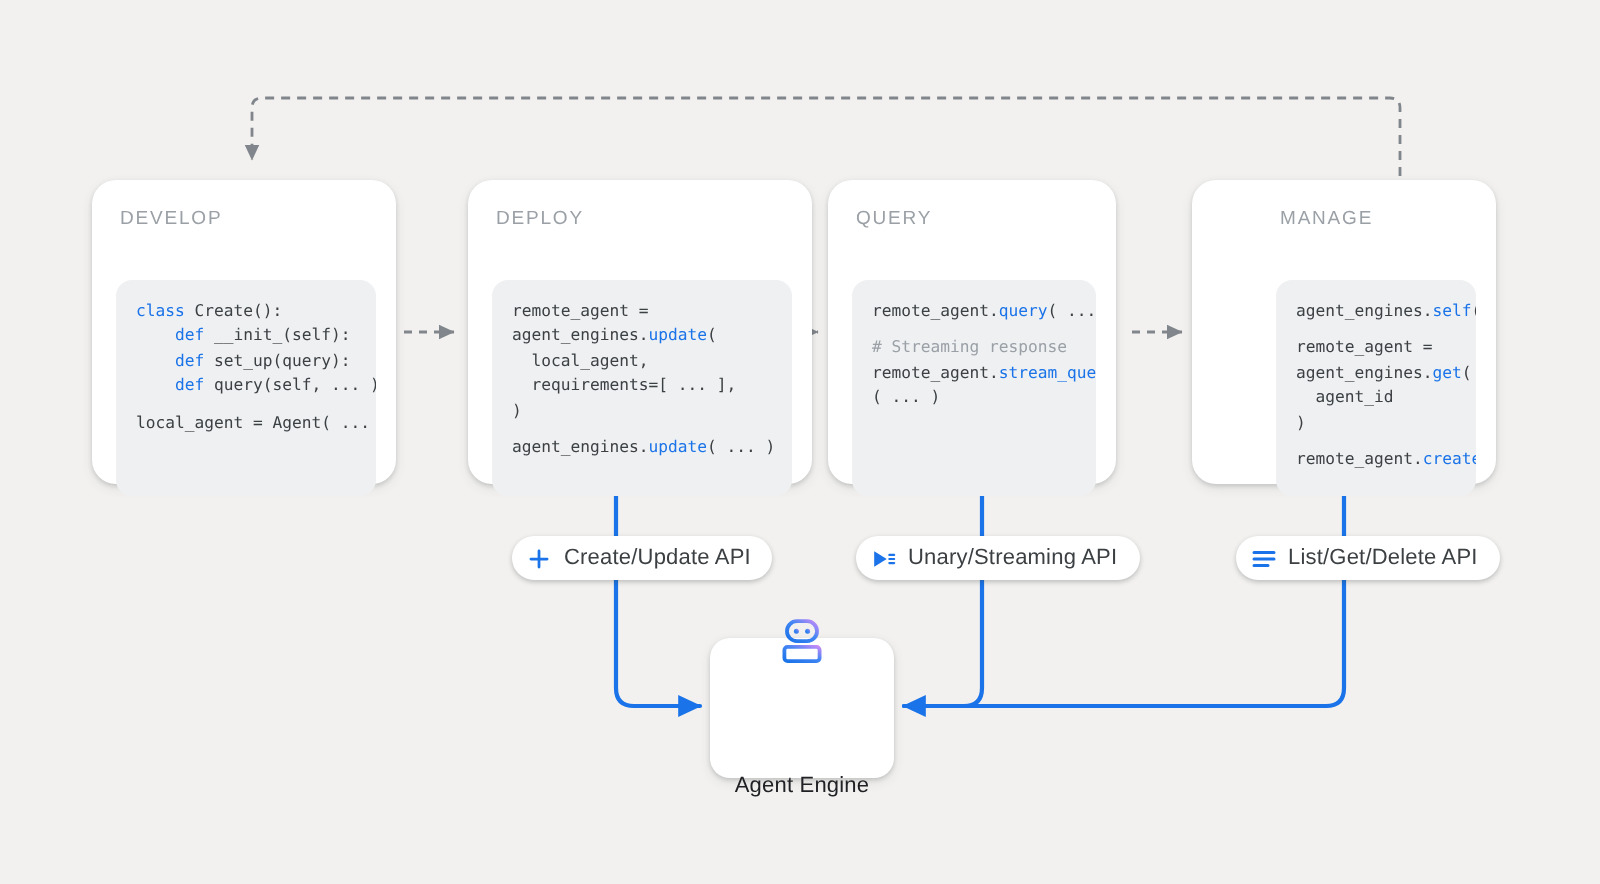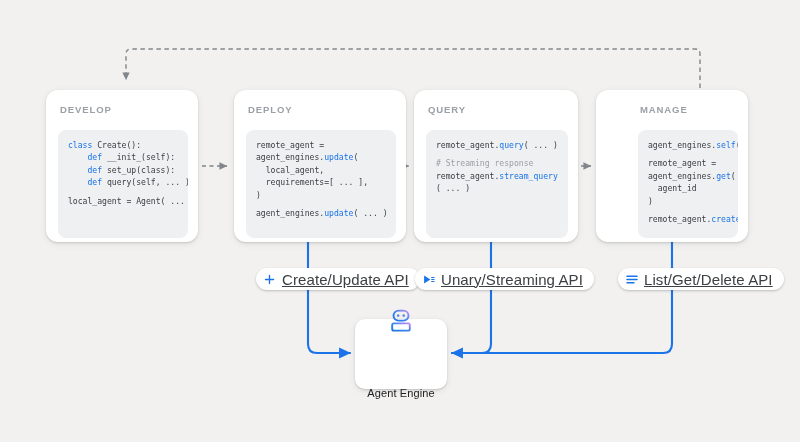--- a/index.html
+++ b/index.html
@@ -34,29 +34,29 @@
     width: 150px;
     height: 152px;
     background: #ffffff;
     border-radius: 12px;
     box-shadow: 0 1px 2px rgba(60,64,67,0.18), 0 2px 6px rgba(60,64,67,0.10);
     box-sizing: border-box;
     padding: 12px 10px 12px 12px;
   }
   .card.develop { left: 46px;  width: 152px; }
   .card.deploy  { left: 234px; width: 172px; }
-  .card.query   { left: 414px; width: 164px; }
+  .card.query   { left: 414px; width: 144px; }
   .card.manage  { left: 596px; width: 152px; padding-left: 42px; }
 
   .card-title {
     font-size: 9.5px;
     letter-spacing: 0.9px;
     color: #9aa0a6;
-    font-weight: 700;
-    margin: 2px 0 15px 2px;
+    font-weight: 400;
+    margin: 2px 0 25px 2px;
   }
   .code-panel {
     background: #eef0f2;
     border-radius: 8px;
     padding: 9px 9px 9px 10px;
     box-sizing: border-box;
     height: 108px;
     overflow: hidden;
   }
   .code {
@@ -81,35 +81,34 @@
     align-items: center;
     gap: 6px;
     background: #ffffff;
     border-radius: 11px;
     padding: 0 11px 0 7px;
     box-shadow: 0 1px 2px rgba(60,64,67,0.20), 0 1px 3px rgba(60,64,67,0.10);
     box-sizing: border-box;
     white-space: nowrap;
   }
   .pill-label {
-    font-size: 15px;
+    font-size: 11px;
     color: #3c4043;
     letter-spacing: 0.1px;
-    text-decoration: underline;
   }
   .pill-icon {
     width: 13px;
     height: 13px;
     flex: 0 0 13px;
     display: flex;
     align-items: center;
     justify-content: center;
   }
   .pill.create { left: 256px; }
-  .pill.unary  { left: 415px; }
+  .pill.unary  { left: 428px; }
   .pill.manage { left: 618px; }
 
   
   .engine {
     position: absolute;
     left: 355px;
     top: 319px;
     width: 92px;
     height: 70px;
     background: #ffffff;
@@ -168,21 +167,21 @@
     <path d="M491,242 L491,344 Q491,353 482,353 L452,353" fill="none" stroke="#1a73e8" stroke-width="2.1" stroke-linecap="round" marker-end="url(#arrowBlue)"></path>
 
     <path d="M672,242 L672,344 Q672,353 663,353 L452,353" fill="none" stroke="#1a73e8" stroke-width="2.1" stroke-linecap="round"></path>
   </svg>
 
   <div class="card develop">
     <div class="card-title">DEVELOP</div>
     <div class="code-panel">
       <pre class="code"><span class="kw">class </span><span>Create():</span>
 <span>    </span><span class="kw">def </span><span>__init_(self):</span>
-<span>    </span><span class="kw">def </span><span>set_up(class):</span>
+<span>    </span><span class="kw">def </span><span>set_up(query):</span>
 <span>    </span><span class="kw">def </span><span>query(self, ... ):</span>
 <span class="blank"></span><span>local_agent = Agent( ... )</span></pre>
     </div>
   </div>
 
   <div class="card deploy">
     <div class="card-title">DEPLOY</div>
     <div class="code-panel">
       <pre class="code"><span>remote_agent =</span>
 <span>agent_engines.</span><span class="fn">update</span><span>(</span>

